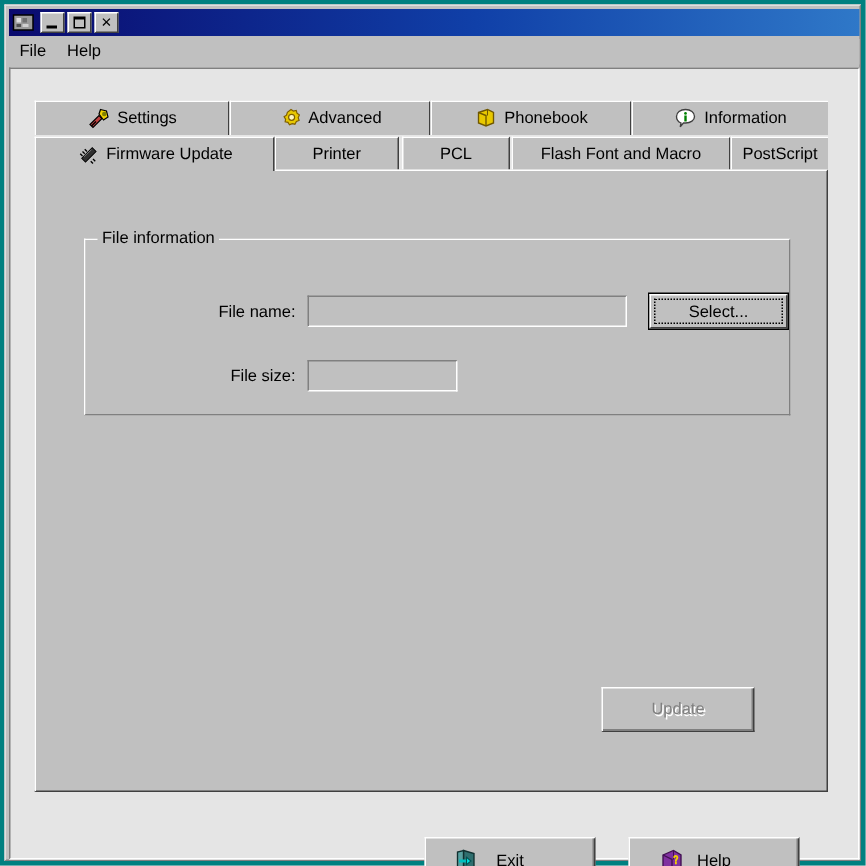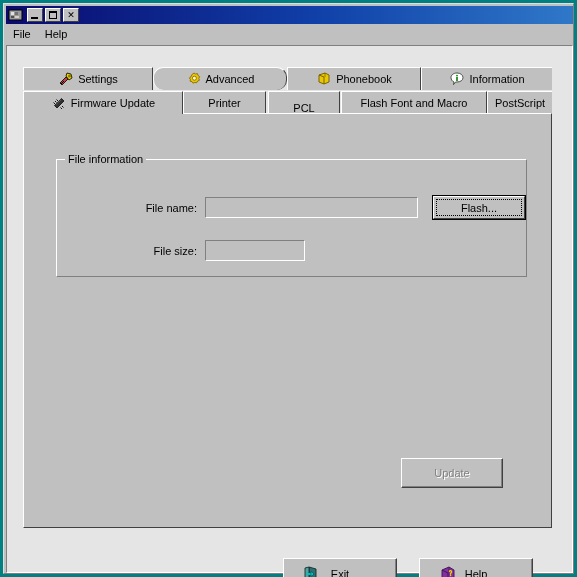--- a/index.html
+++ b/index.html
@@ -307,21 +307,21 @@
             <span class="tab-icon">
               <svg width="16" height="16" viewBox="0 0 16 16">
                 <path d="M2 12 L8 6 L10 8 L4 14 Z" fill="#c04040" stroke="#000" stroke-width="0.8"></path>
                 <path d="M9 2 L13 3 L14 7 L11 9 L8 5 Z" fill="#f0d000" stroke="#000" stroke-width="0.8"></path>
                 <circle cx="11.5" cy="5" r="1.5" fill="#808000"></circle>
                 <path d="M3 13 L6 10" stroke="#000" stroke-width="1"></path>
               </svg>
             </span>
             <span class="tab-label">Settings</span>
           </div>
-          <div class="tab" style="left:130px; width:134px;border-radius:10px;">
+          <div class="tab" style="left:130px; width:134px;">
             <span class="tab-icon">
               <svg width="16" height="16" viewBox="0 0 16 16">
                 <path d="M8 2 L9.6 3 L11.5 2.6 L12 4.5 L13.6 5.6 L12.8 7.4 L13.4 9.3 L11.6 10 L10.6 11.8 L8.8 11.4 L7 12.2 L6 10.6 L4.1 10.2 L4.4 8.4 L3.4 6.8 L5 5.8 L5.6 3.9 Z" fill="#e8c800" stroke="#806000" stroke-width="0.8"></path>
                 <circle cx="8.4" cy="7.2" r="2" fill="#fff8c0" stroke="#806000" stroke-width="0.8"></circle>
               </svg>
             </span>
             <span class="tab-label">Advanced</span>
           </div>
           <div class="tab" style="left:264px; width:134px;">
             <span class="tab-icon">
@@ -353,21 +353,21 @@
                 <path d="M4 9 L2.5 7.5 M5.5 7.5 L4 6 M7 6 L5.5 4.5" stroke="#000" stroke-width="0.9"></path>
                 <path d="M11 11 L12.5 12.5 M9.5 12.5 L11 14" stroke="#000" stroke-width="0.9"></path>
                 <path d="M5 9.5 L10 4.8" stroke="#808080" stroke-width="0.6"></path>
               </svg>
             </span>
             <span class="tab-label">Firmware Update</span>
           </div>
           <div class="tab" style="left:160px; width:83px;">
             <span class="tab-label" style="margin-left:0;">Printer</span>
           </div>
-          <div class="tab" style="left:245px; width:72px;align-items:flex-end;">
+          <div class="tab" style="left:245px; width:72px;">
             <span class="tab-label" style="margin-left:0;">PCL</span>
           </div>
           <div class="tab" style="left:318px; width:146px;">
             <span class="tab-label" style="margin-left:0;">Flash Font and Macro</span>
           </div>
           <div class="tab" style="left:464px; width:65px; border-right:none;">
             <span class="tab-label" style="margin-left:0;">PostScript</span>
           </div>
         </div>
       </div>
@@ -377,21 +377,21 @@
         <div class="groupbox" style="left:32px; top:45px; width:471px; height:118px;">
           <div class="groupbox-inner"></div>
           <div class="groupbox-title">File information</div>
 
           <div class="field-label" style="left:50px; top:42px; width:90px;">File name:</div>
           <div class="textfield" style="left:148px; top:37px; width:213px; height:21px;"></div>
 
           <div class="button default" style="left:375px; top:35px; width:94px; height:25px;">
             <div class="inner"></div>
             <div class="focus-rect"></div>
-            <span class="btn-text">Flash...</span>
+            <span class="btn-text">Select...</span>
           </div>
 
           <div class="field-label" style="left:50px; top:85px; width:90px;">File size:</div>
           <div class="textfield" style="left:148px; top:80px; width:100px; height:21px;"></div>
         </div>
 
 
         <div class="button disabled" style="left:377px; top:344px; width:102px; height:30px;">
           <div class="btn-shadow"></div>
           <span class="btn-text">Update</span>

